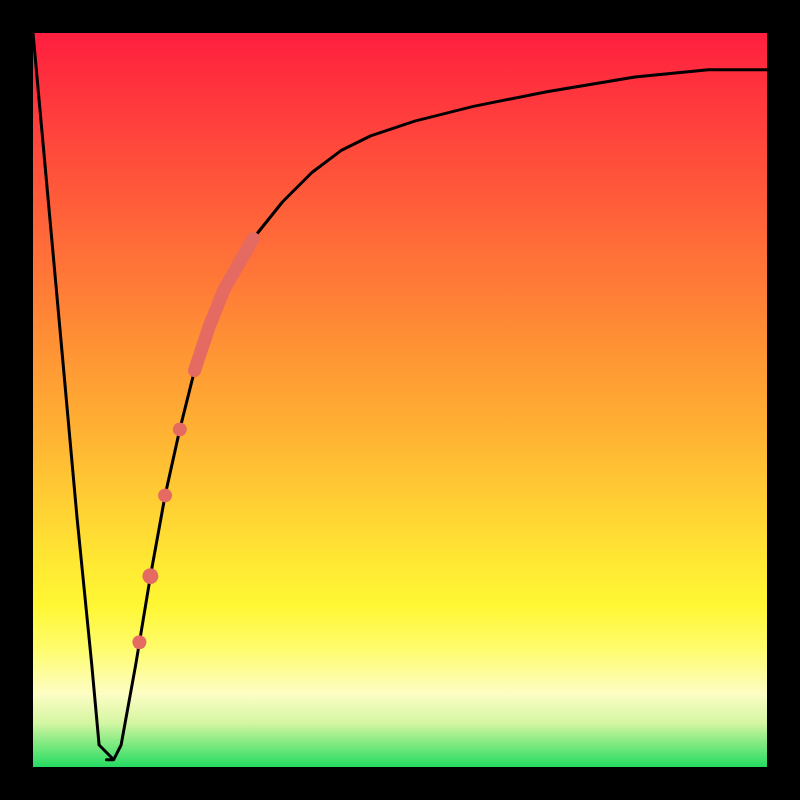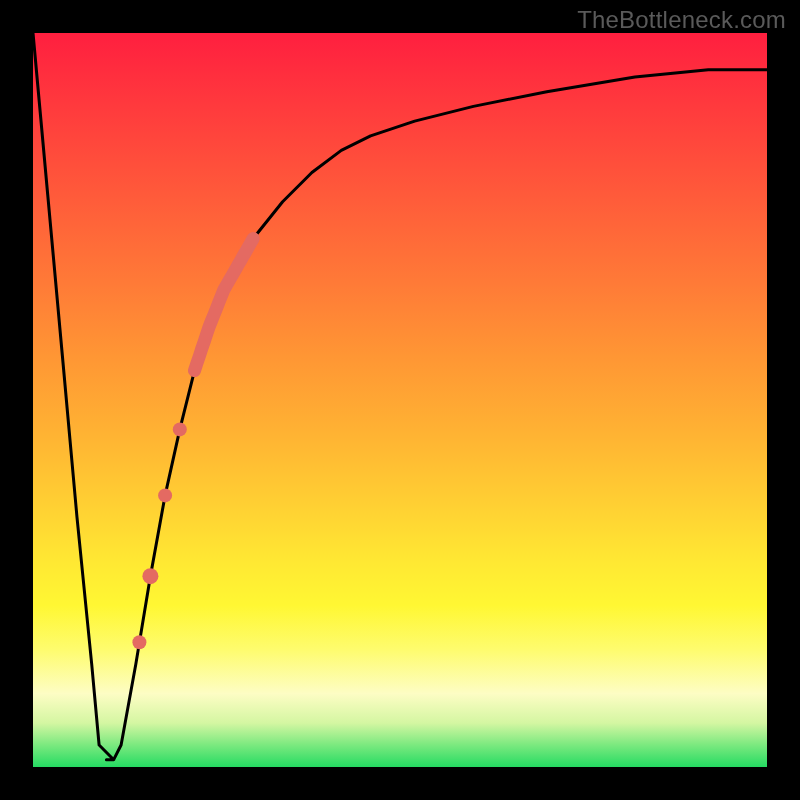--- a/index.html
+++ b/index.html
@@ -55,21 +55,20 @@
     top: 0;
     width: 734px;
     height: 734px;
     overflow: visible;
   }
 </style>
 </head>
 <body>
 
 <div class="outer">
-  <div class="watermark">TheBottleneck.com</div>
   <div class="plot">
     <svg class="curve" viewBox="0 0 734 734">
       <g id="curve-layer">
           <path d="M0.0 0.0 L14.7 161.5 L29.4 323.0 L44.0 484.4 L58.7 631.2 L66.1 712.0 L80.7 726.7 L73.4 726.7 L80.7 726.7 L88.1 712.0 L102.8 631.2 L117.4 543.2 L132.1 462.4 L146.8 396.4 L161.5 337.6 L176.2 293.6 L190.8 256.9 L220.2 205.5 L249.6 168.8 L278.9 139.5 L308.3 117.4 L337.6 102.8 L381.7 88.1 L440.4 73.4 L513.8 58.7 L601.9 44.0 L675.3 36.7 L734.0 36.7 " fill="none" stroke="#000" stroke-width="3" stroke-linejoin="round" stroke-linecap="round"></path>
         </g>
       <g id="marker-layer">
           <path d="M161.5 337.6 L163.9 330.3 L166.4 323.0 L168.8 315.6 L171.3 308.3 L173.7 300.9 L176.2 293.6 L178.6 287.5 L181.1 281.4 L183.5 275.3 L185.9 269.1 L188.4 263.0 L190.8 256.9 L193.3 252.6 L195.7 248.3 L198.2 244.1 L200.6 239.8 L203.1 235.5 L205.5 231.2 L208.0 226.9 L210.4 222.6 L212.9 218.4 L215.3 214.1 L217.8 209.8 L220.2 205.5 " fill="none" stroke="#e46a62" stroke-width="13" stroke-linecap="round"></path>
           <circle cx="146.8" cy="396.4" r="7" fill="#e46a62"></circle>
           <circle cx="132.1" cy="462.4" r="7" fill="#e46a62"></circle>
           <circle cx="117.4" cy="543.2" r="8" fill="#e46a62"></circle>

